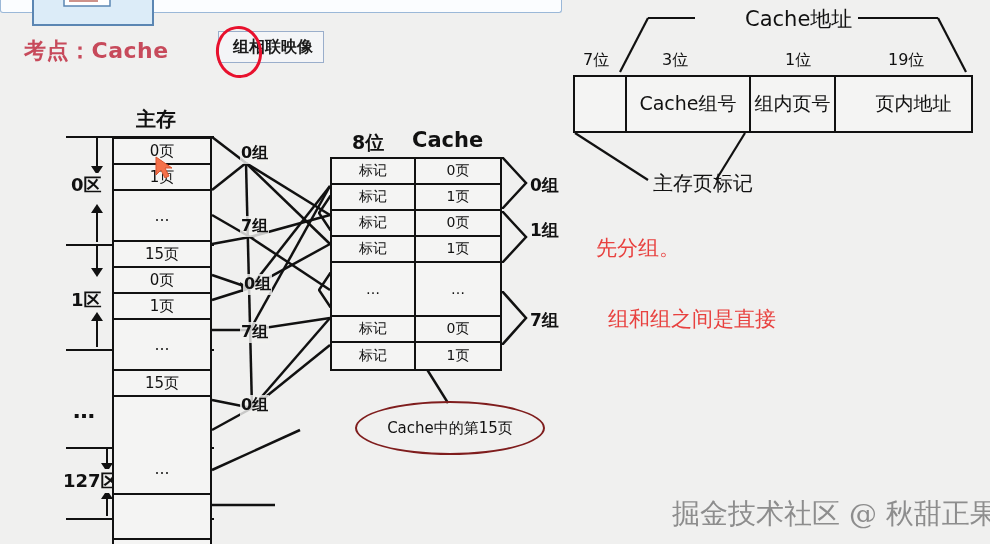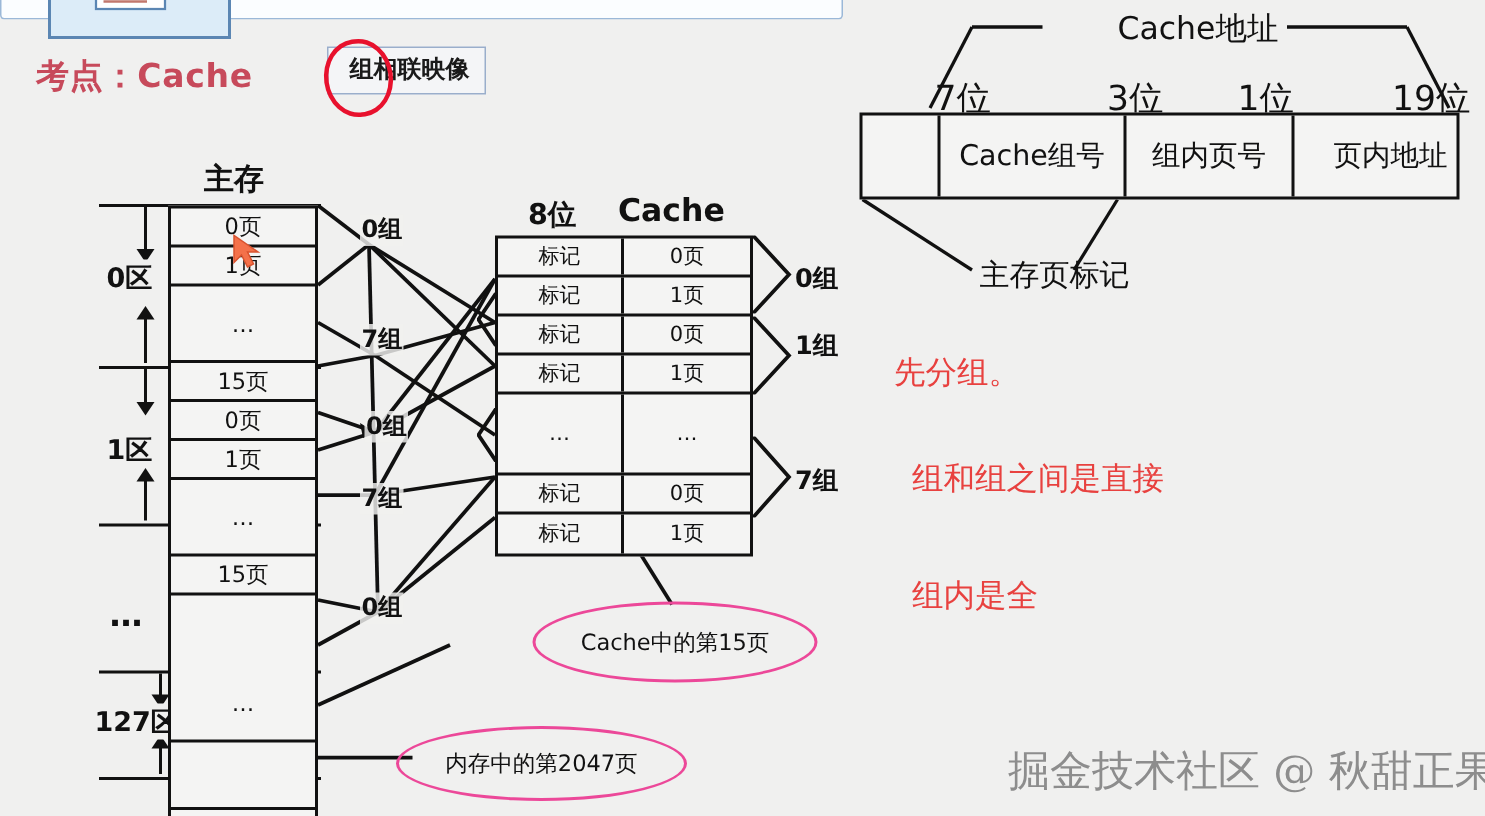--- a/index.html
+++ b/index.html
@@ -75,30 +75,30 @@
   
   .mglabel{font-family:"DejaVu Sans",sans-serif;font-weight:700;font-size:16px;color:#111;
     white-space:nowrap;background:rgba(240,240,239,.82);padding:0 1px;}
 
   
   #addr{left:573px;top:75px;width:400px;height:58px;border:2px solid #111;
     background:#f4f4f3;display:flex;box-sizing:border-box;}
   #addr .f{border-right:2px solid #111;display:flex;align-items:center;justify-content:center;
     font-family:"DejaVu Sans",sans-serif;font-size:19px;color:#111;white-space:nowrap;box-sizing:border-box;}
   #addr .f:last-child{border-right:none;padding-left:20px;}
-  .bits{position:absolute;font-family:"DejaVu Sans",sans-serif;font-size:23px;color:#111;white-space:nowrap;margin-left:40px;}
+  .bits{position:absolute;font-family:"DejaVu Sans",sans-serif;font-size:16px;color:#111;white-space:nowrap;}
   #addr-title{left:745px;top:5px;font-family:"DejaVu Sans",sans-serif;font-size:21px;color:#111;white-space:nowrap;}
   #tag-label{left:653px;top:170px;font-family:"DejaVu Sans",sans-serif;font-size:20px;color:#111;white-space:nowrap;}
 
   
   .note{position:absolute;color:#e8413f;font-family:"DejaVu Serif","DejaVu Sans",serif;
     font-size:21px;white-space:nowrap;}
 
   
-  .callout{position:absolute;border:2px solid #ec4899;border-radius:50%;background:transparent;
+  .callout{position:absolute;border:2px solid #7f1d1d;border-radius:50%;background:transparent;
     display:flex;align-items:center;justify-content:center;}
   .callout span{font-family:"DejaVu Sans",sans-serif;font-size:15px;color:#111;white-space:nowrap;}
 
   
   #wm{left:672px;top:495px;color:#8d8d8d;font-size:28px;white-space:nowrap;
     font-family:"DejaVu Serif",serif;}
 
   
   #cursor{left:152px;top:155px;width:26px;height:26px;}
 
@@ -340,41 +340,37 @@
     <g stroke="#111" stroke-width="2.2" fill="none">
       <path d="M648,18 L695,18"></path>
       <path d="M648,18 L620,72"></path>
       <path d="M858,18 L938,18"></path>
       <path d="M938,18 L966,72"></path>
       <path d="M575,133 L648,180"></path>
       <path d="M745,133 L716,180"></path>
     </g>
   </svg>
   <div class="bits" style="left:583px;top:50px;">7位</div>
-  <div class="bits" style="left:698px;top:50px;">3位</div>
+  <div class="bits" style="left:662px;top:50px;">3位</div>
   <div class="bits" style="left:785px;top:50px;">1位</div>
   <div class="bits" style="left:888px;top:50px;">19位</div>
 
   <div class="abs" id="addr">
     <div class="f" style="width:52px"></div>
     <div class="f" style="width:124px">Cache组号</div>
-    <div class="f" style="width:112px">组内页号</div>
+    <div class="f" style="width:85px">组内页号</div>
     <div class="f" style="flex:1">页内地址</div>
   </div>
   <div class="abs" id="tag-label">主存页标记</div>
 
   <div class="note" style="left:596px;top:234px;">先分组。</div>
   <div class="note" style="left:608px;top:305px;">组和组之间是直接</div>
-  <div class="note" style="left:608px;top:383px;">组内是全</div>
 
   <div class="callout" style="left:355px;top:401px;width:186px;height:50px;">
     <span>Cache中的第15页</span>
-  </div>
-  <div class="callout" style="left:264px;top:484px;width:190px;height:46px;">
-    <span>内存中的第2047页</span>
   </div>
 
   <div class="abs" id="wm">掘金技术社区 @ 秋甜正果</div>
 
   <div class="abs" id="cursor">
     <svg width="26" height="26" viewBox="0 0 26 26">
       <path d="M4,2 L4,20 L9,15 L13,23 L17,21 L13,13 L20,13 Z" fill="#f4714a" stroke="#d9532f" stroke-width="1"></path>
     </svg>
   </div>
 

